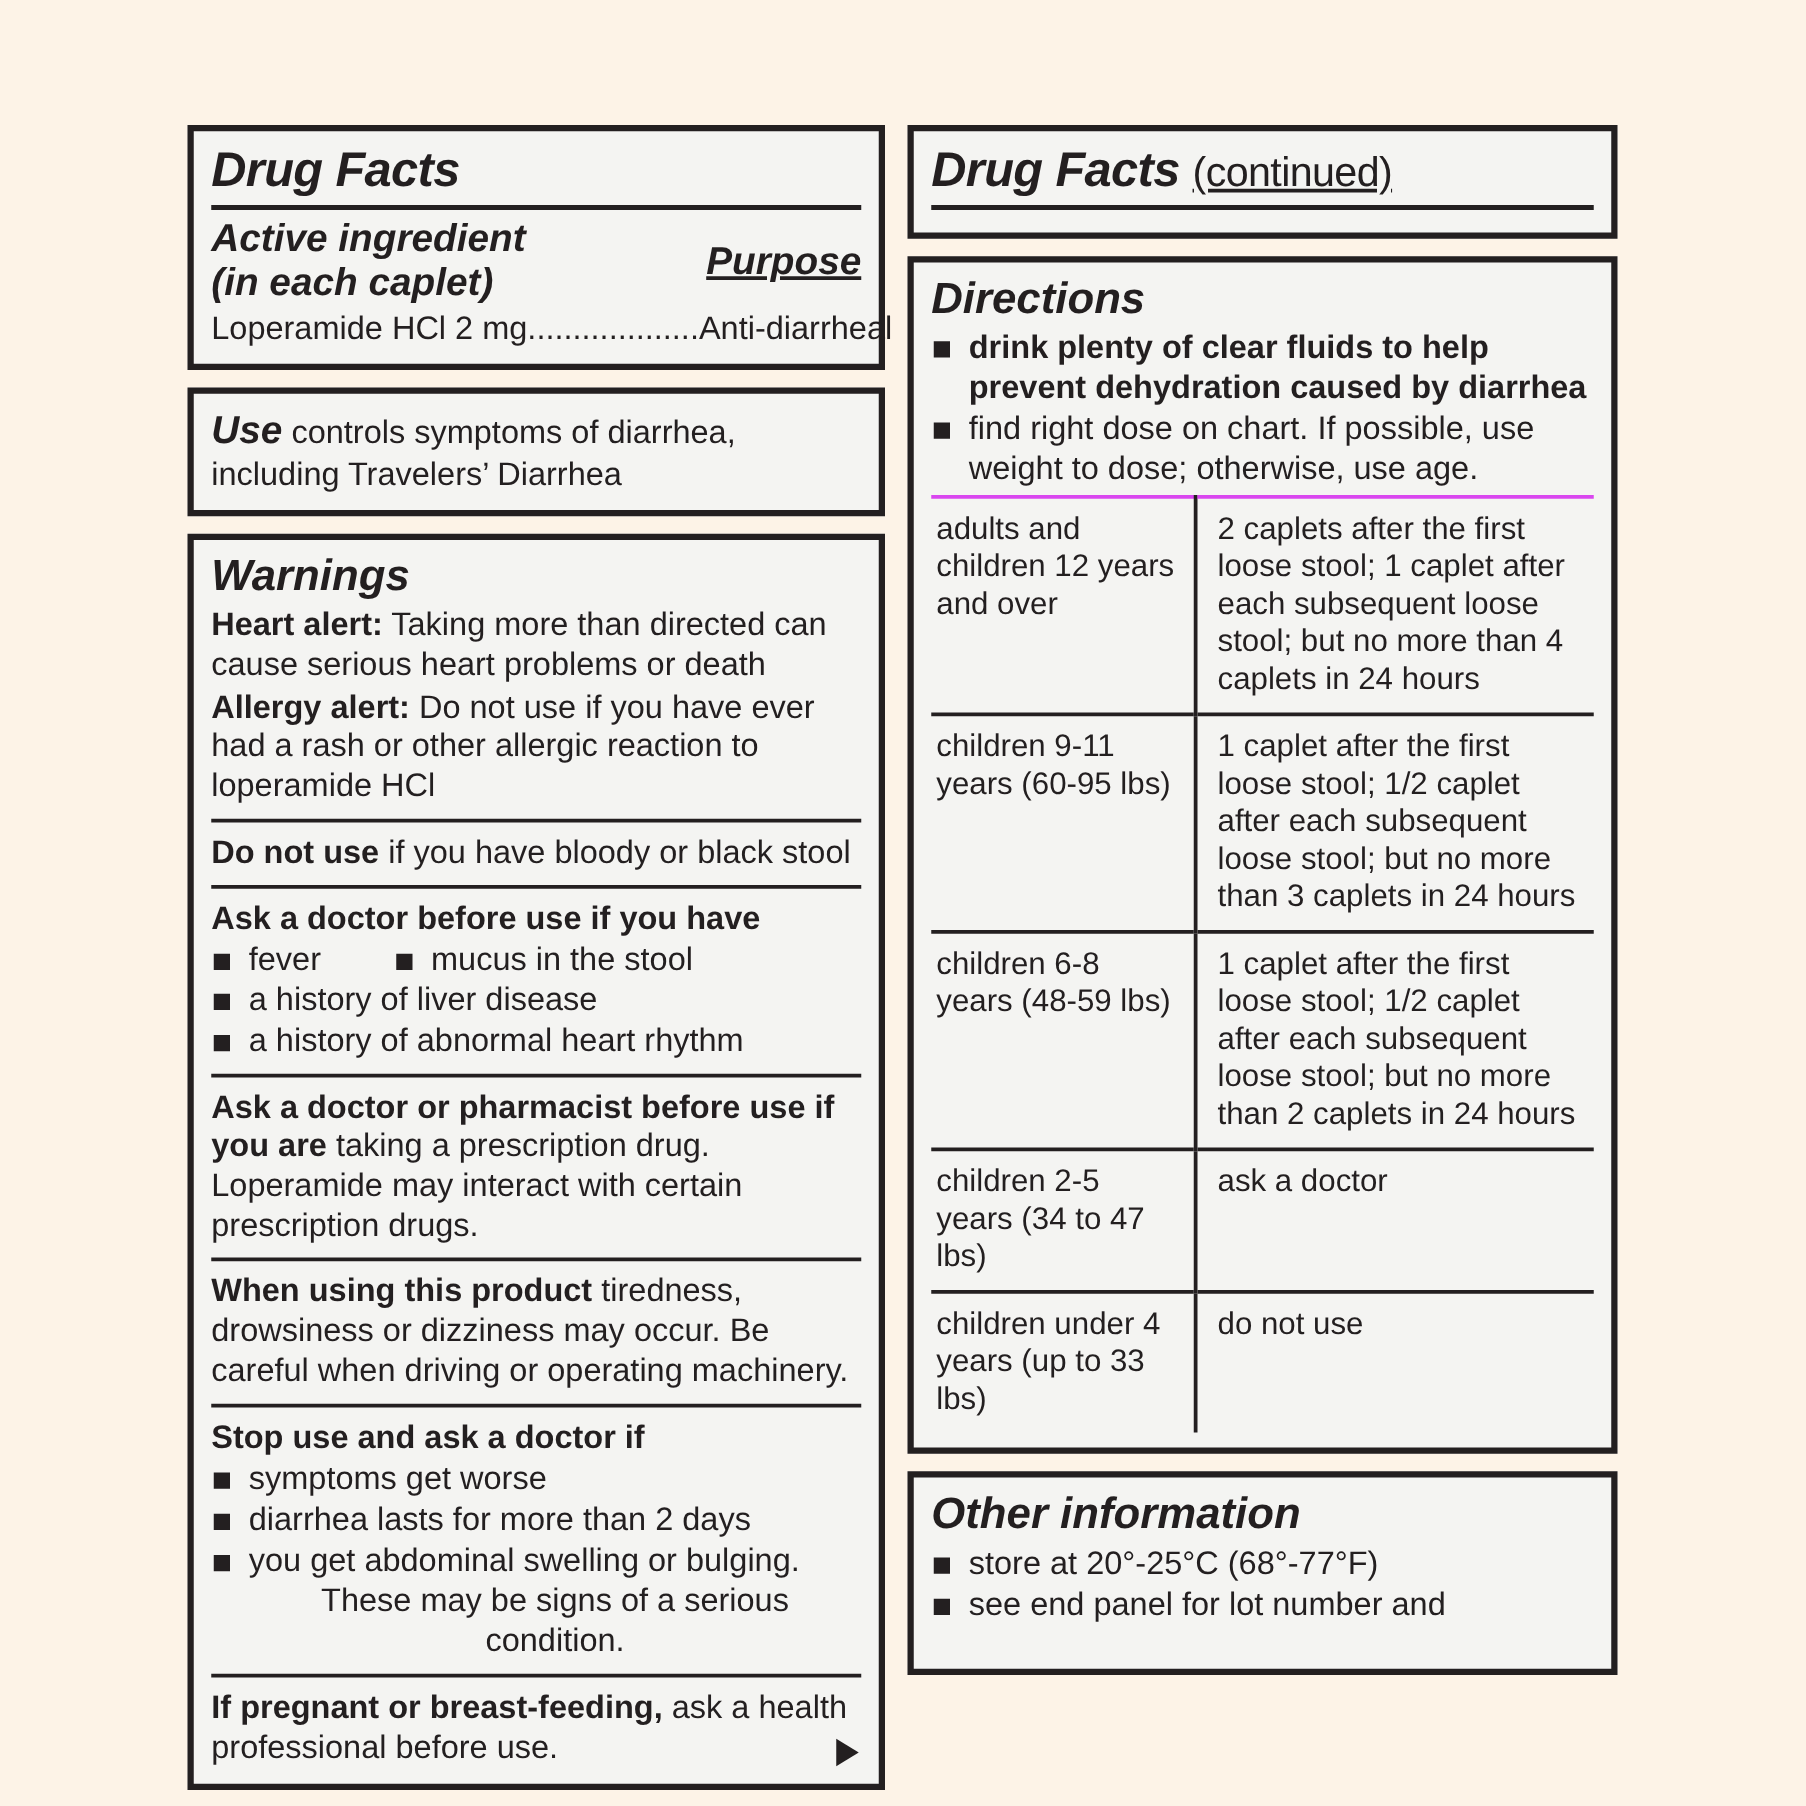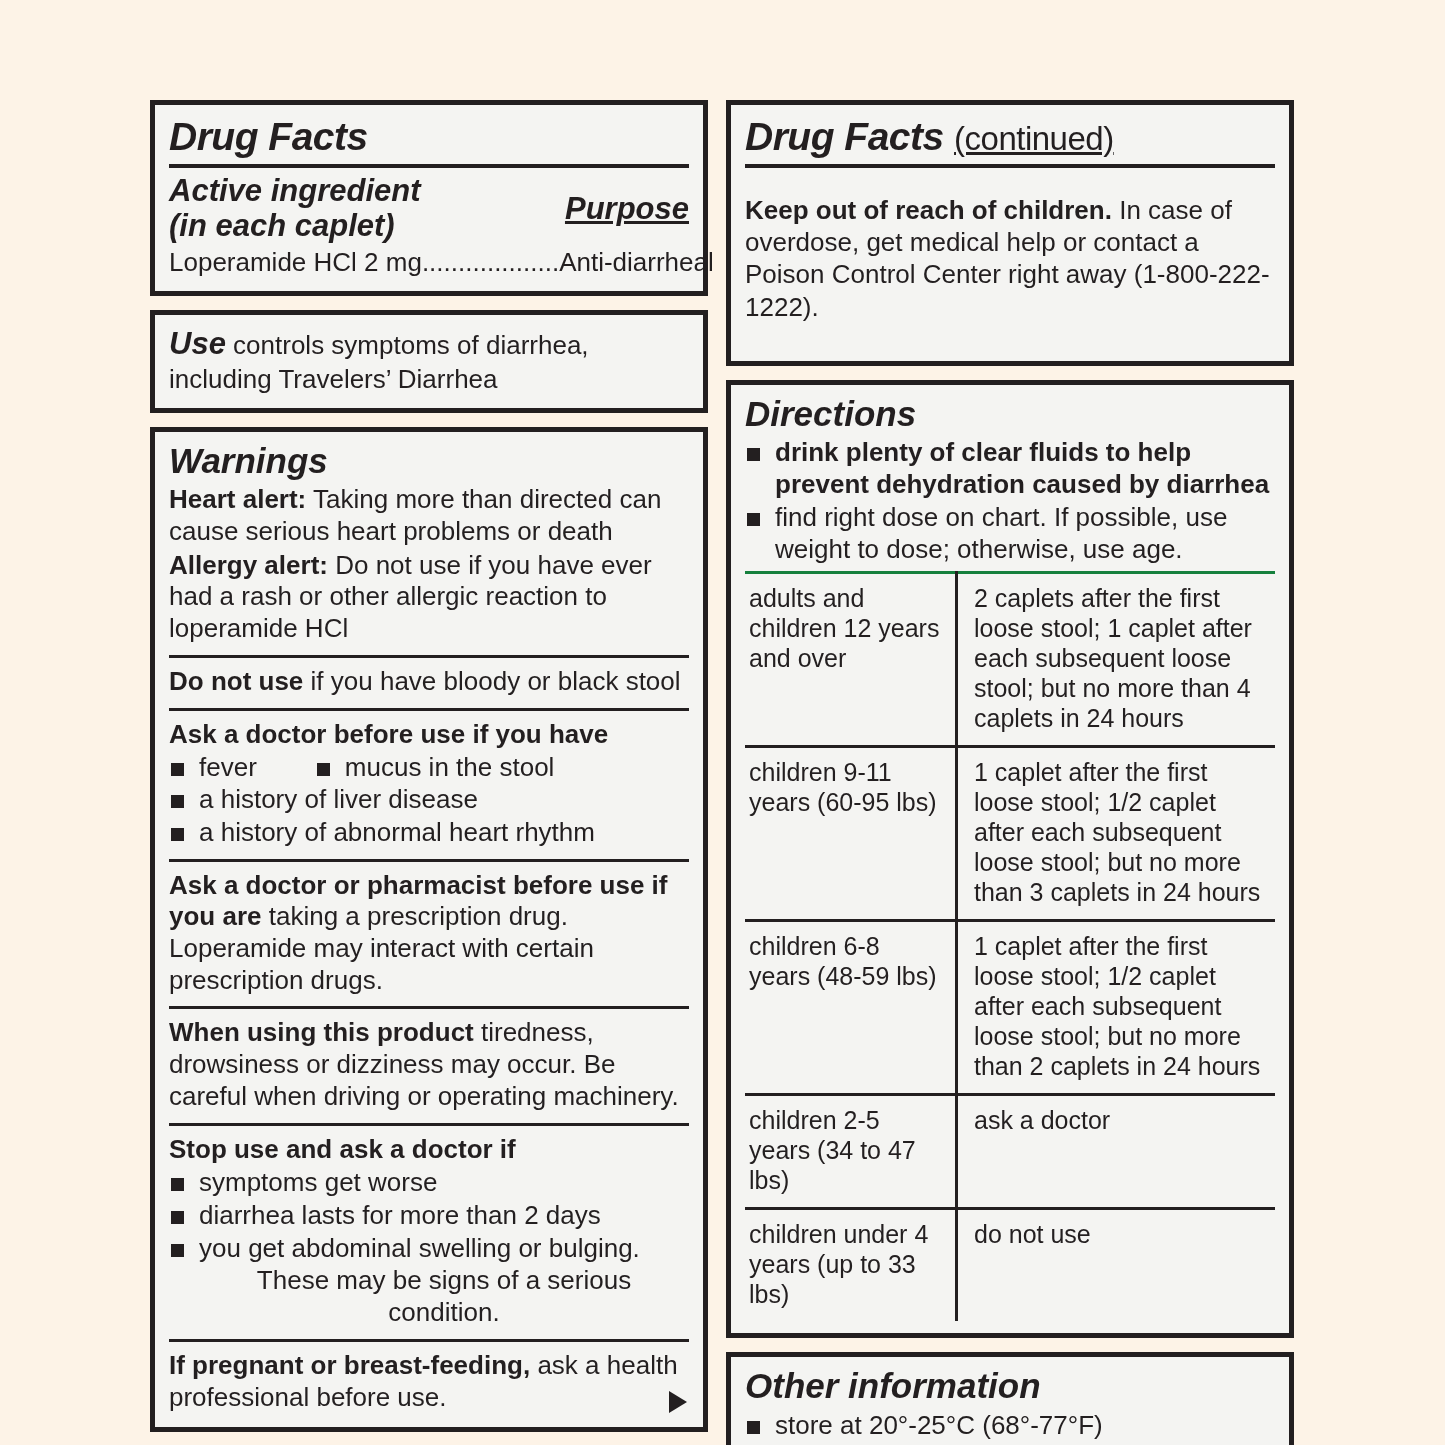--- a/index.html
+++ b/index.html
@@ -179,21 +179,21 @@
     border-collapse: collapse;
     margin-top: 6px;
   }
   table.dose td {
     border-top: 3px solid #231f20;
     font-size: 25px;
     line-height: 1.2;
     vertical-align: top;
     padding: 9px 8px 12px 4px;
   }
-  table.dose tr:first-child td { border-top: 3px solid #15803d; }
+  table.dose tr:first-child td { border-top: 3px solid #d946ef; }
   table.dose td.age {
     width: 198px;
     border-right: 3px solid #231f20;
   }
   table.dose td.dir { padding-left: 16px; }
 
   .keep-text { font-size: 26px; line-height: 1.24; }
 </style>
 </head>
 <body>
@@ -280,23 +280,20 @@
     </div>
 
     <div class="col col-right">
 
       <div class="box">
         <div class="title">
           <span>Drug Facts</span>
           <span class="cont">(continued)</span>
         </div>
         <div class="hr-thick"></div>
-        <p class="keep-text">
-          <span class="b">Keep out of reach of children.</span><span> In case of overdose, get medical help or contact a Poison Control Center right away (1-800-222-1222).</span>
-        </p>
       </div>
 
       <div class="box">
         <div class="sec-title">Directions</div>
         <ul class="bl">
           <li class="bold">drink plenty of clear fluids to help prevent dehydration caused by diarrhea</li>
           <li>find right dose on chart. If possible, use weight to dose; otherwise, use age.</li>
         </ul>
         <table class="dose">
           <tbody>

